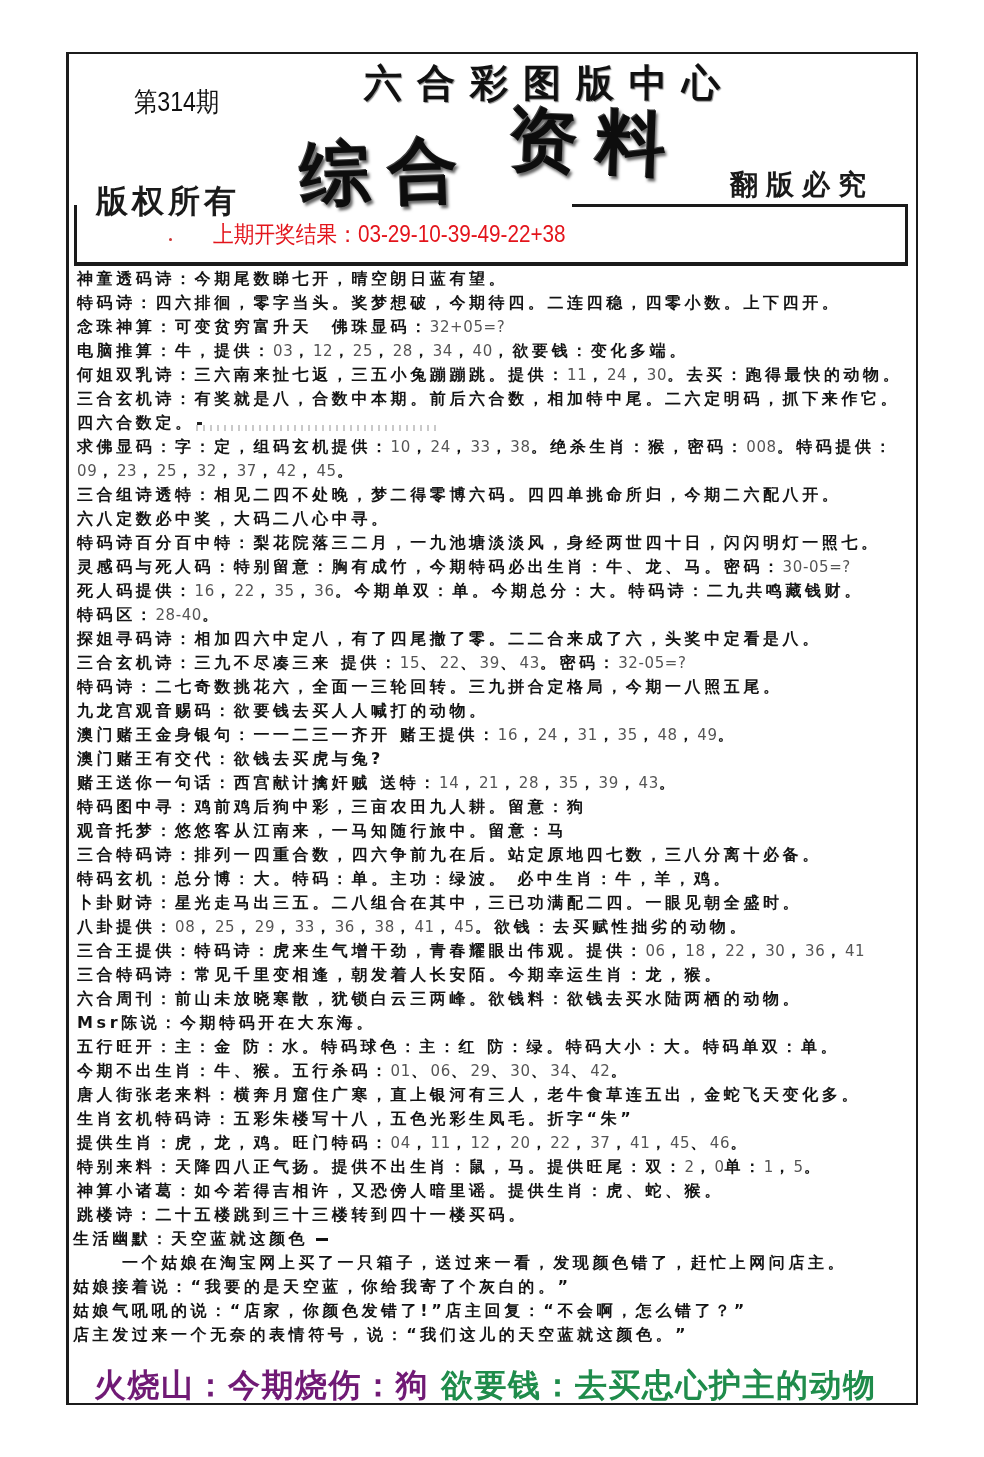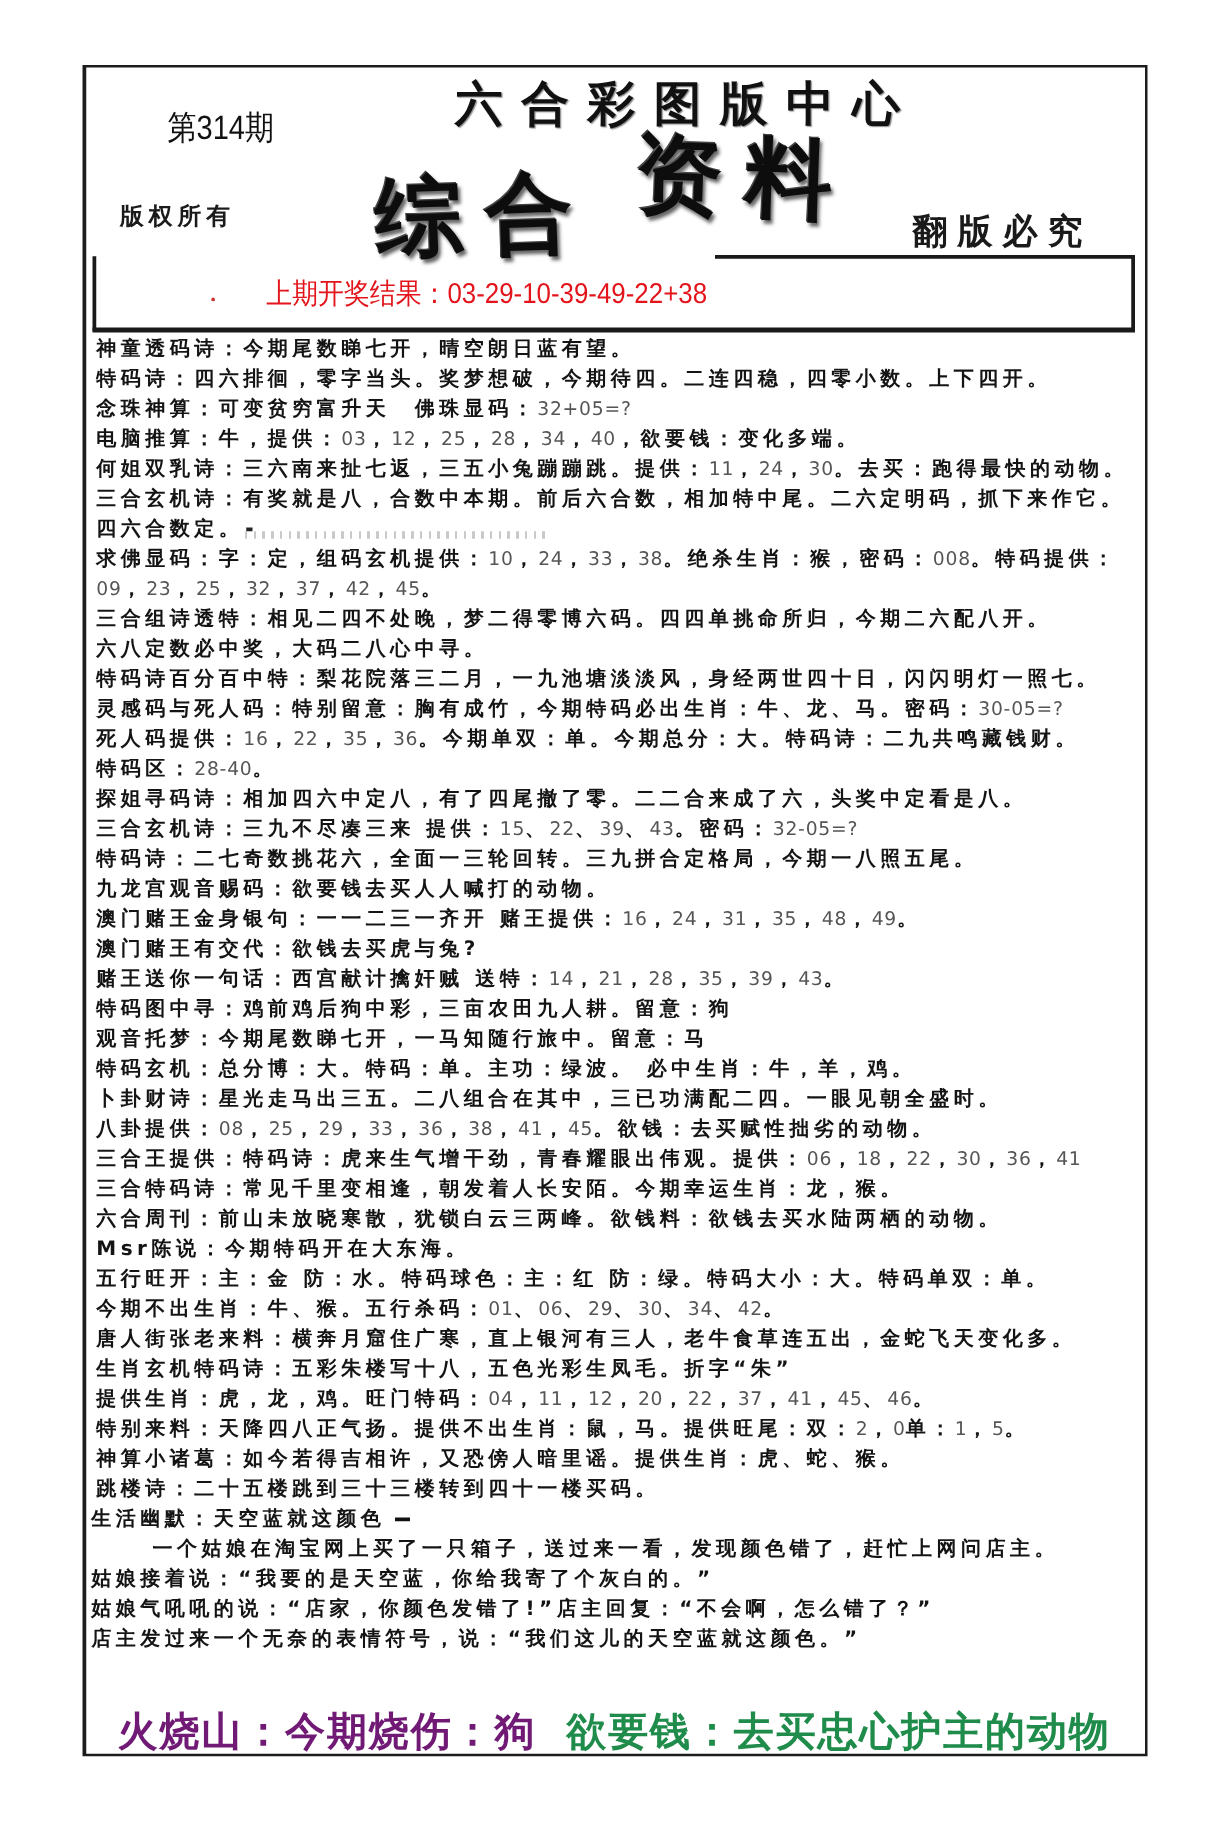--- a/index.html
+++ b/index.html
@@ -23,22 +23,22 @@
       text-shadow: 1px 1px 1px #888;
     }
     .logo {
       font-family: "DejaVu Serif", serif; font-weight: bold; font-size: 70px;
       letter-spacing: 18px; color: #0d0d0d;
       text-shadow: 2px 3px 3px #666, -1px -1px 0 #444;
     }
     .logo-a { left: 300px; top: 126px; transform: rotate(-2deg); }
     .logo-b { left: 508px; top: 96px; transform: rotate(2deg); }
     .copy-left {
-      left: 96px; top: 160px; font-family: "DejaVu Serif", serif; font-weight: bold;
-      font-size: 19px; letter-spacing: 4px; color: #1a1a1a;
+      left: 96px; top: 180px; font-family: "DejaVu Serif", serif; font-weight: bold;
+      font-size: 32px; letter-spacing: 4px; color: #1a1a1a;
     }
     .copy-right {
       left: 730px; top: 166px; font-family: "DejaVu Serif", serif; font-weight: bold;
       font-size: 28px; letter-spacing: 8px; color: #1a1a1a;
     }
     
     .rb-left { position: absolute; left: 74px; top: 205px; width: 3px; height: 60px; background: #1a1a1a; }
     .rb-top { position: absolute; left: 572px; top: 204px; width: 336px; height: 3px; background: #1a1a1a; }
     .rb-right { position: absolute; left: 905px; top: 204px; width: 3px; height: 60px; background: #1a1a1a; }
     .rb-bottom { position: absolute; left: 74px; top: 262px; width: 834px; height: 4px; background: #1a1a1a; }
@@ -71,21 +71,21 @@
       position: absolute; left: 196px; top: 425px; width: 240px; height: 6px;
       background: repeating-linear-gradient(90deg, #888 0 2px, transparent 2px 7px);
       opacity: 0.45;
     }
     
     .banner {
       left: 94px; top: 1364px; font-family: "DejaVu Serif", serif; font-weight: bold;
       font-size: 32px; letter-spacing: 1.5px;
     }
     .banner .red { color: #c8232b; }
-    .banner .green { color: #1f8c4b; margin-left: 24px; }
+    .banner .green { color: #1f8c4b; margin-left: 12px; }
   </style>
 </head>
 <body>
 
 <div class="frame"></div>
 
 <div class="abs issue">第314期</div>
 <div class="abs center-title">六合彩图版中心</div>
 <div class="abs logo logo-a">综合</div>
 <div class="abs logo logo-b">资料</div>
@@ -118,21 +118,22 @@
   <div class="line"><span class="autonum">死人码提供：<span class="num">16</span>，<span class="num">22</span>，<span class="num">35</span>，<span class="num">36</span>。今期单双：单。今期总分：大。特码诗：二九共鸣藏钱财。</span></div>
   <div class="line"><span class="autonum">特码区：<span class="num">28-40</span>。</span></div>
   <div class="line"><span class="autonum">探姐寻码诗：相加四六中定八，有了四尾撤了零。二二合来成了六，头奖中定看是八。</span></div>
   <div class="line"><span class="autonum">三合玄机诗：三九不尽凑三来 提供：<span class="num">15</span>、<span class="num">22</span>、<span class="num">39</span>、<span class="num">43</span>。密码：<span class="num">32-05=?</span></span></div>
   <div class="line"><span class="autonum">特码诗：二七奇数挑花六，全面一三轮回转。三九拼合定格局，今期一八照五尾。</span></div>
   <div class="line"><span class="autonum">九龙宫观音赐码：欲要钱去买人人喊打的动物。</span></div>
   <div class="line"><span class="autonum">澳门赌王金身银句：一一二三一齐开 赌王提供：<span class="num">16</span>，<span class="num">24</span>，<span class="num">31</span>，<span class="num">35</span>，<span class="num">48</span>，<span class="num">49</span>。</span></div>
   <div class="line"><span class="autonum">澳门赌王有交代：欲钱去买虎与兔?</span></div>
   <div class="line"><span class="autonum">赌王送你一句话：西宫献计擒奸贼 送特：<span class="num">14</span>，<span class="num">21</span>，<span class="num">28</span>，<span class="num">35</span>，<span class="num">39</span>，<span class="num">43</span>。</span></div>
   <div class="line"><span class="autonum">特码图中寻：鸡前鸡后狗中彩，三亩农田九人耕。留意：狗</span></div>
-  <div class="line"><span class="autonum">观音托梦：今期尾数睇七开，一马知随行旅中。留意：马</span></div>
+  <div class="line"><span class="autonum">观音托梦：悠悠客从江南来，一马知随行旅中。留意：马</span></div>
+  <div class="line"><span class="autonum">三合特码诗：排列一四重合数，四六争前九在后。站定原地四七数，三八分离十必备。</span></div>
   <div class="line"><span class="autonum">特码玄机：总分博：大。特码：单。主功：绿波。 必中生肖：牛，羊，鸡。</span></div>
   <div class="line"><span class="autonum">卜卦财诗：星光走马出三五。二八组合在其中，三已功满配二四。一眼见朝全盛时。</span></div>
   <div class="line"><span class="autonum">八卦提供：<span class="num">08</span>，<span class="num">25</span>，<span class="num">29</span>，<span class="num">33</span>，<span class="num">36</span>，<span class="num">38</span>，<span class="num">41</span>，<span class="num">45</span>。欲钱：去买赋性拙劣的动物。</span></div>
   <div class="line"><span class="autonum">三合王提供：特码诗：虎来生气增干劲，青春耀眼出伟观。提供：<span class="num">06</span>，<span class="num">18</span>，<span class="num">22</span>，<span class="num">30</span>，<span class="num">36</span>，<span class="num">41</span></span></div>
   <div class="line"><span class="autonum">三合特码诗：常见千里变相逢，朝发着人长安陌。今期幸运生肖：龙，猴。</span></div>
   <div class="line"><span class="autonum">六合周刊：前山未放晓寒散，犹锁白云三两峰。欲钱料：欲钱去买水陆两栖的动物。</span></div>
   <div class="line"><span class="autonum">Msr陈说：今期特码开在大东海。</span></div>
   <div class="line"><span class="autonum">五行旺开：主：金 防：水。特码球色：主：红 防：绿。特码大小：大。特码单双：单。</span></div>
   <div class="line"><span class="autonum">今期不出生肖：牛、猴。五行杀码：<span class="num">01</span>、<span class="num">06</span>、<span class="num">29</span>、<span class="num">30</span>、<span class="num">34</span>、<span class="num">42</span>。</span></div>
   <div class="line"><span class="autonum">唐人街张老来料：横奔月窟住广寒，直上银河有三人，老牛食草连五出，金蛇飞天变化多。</span></div>

